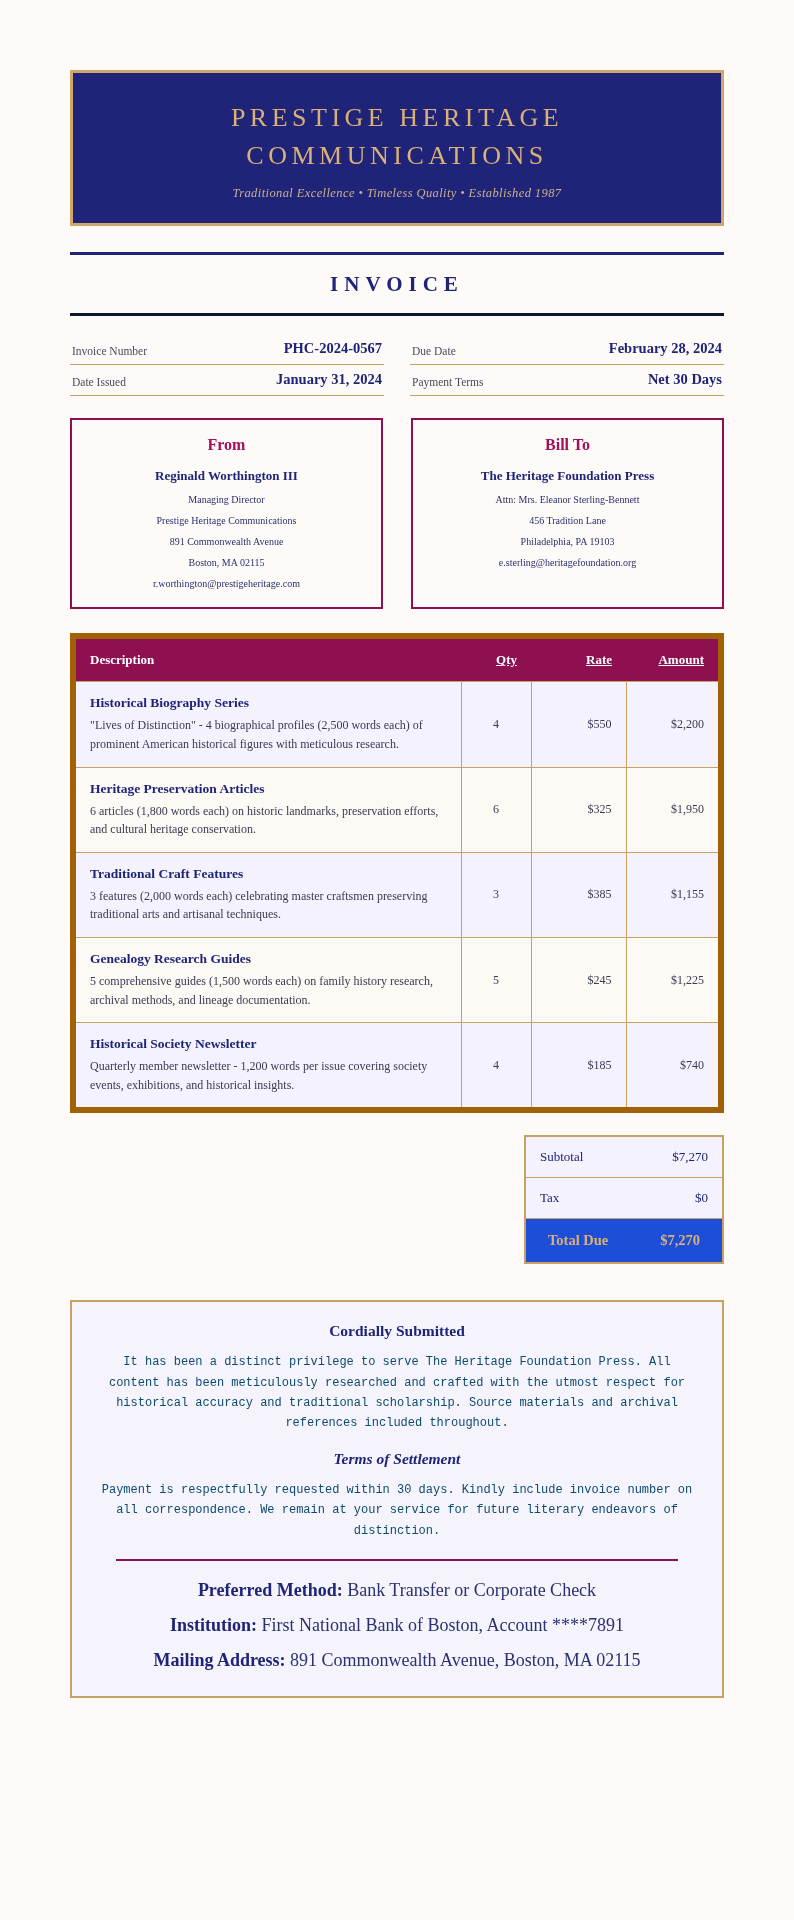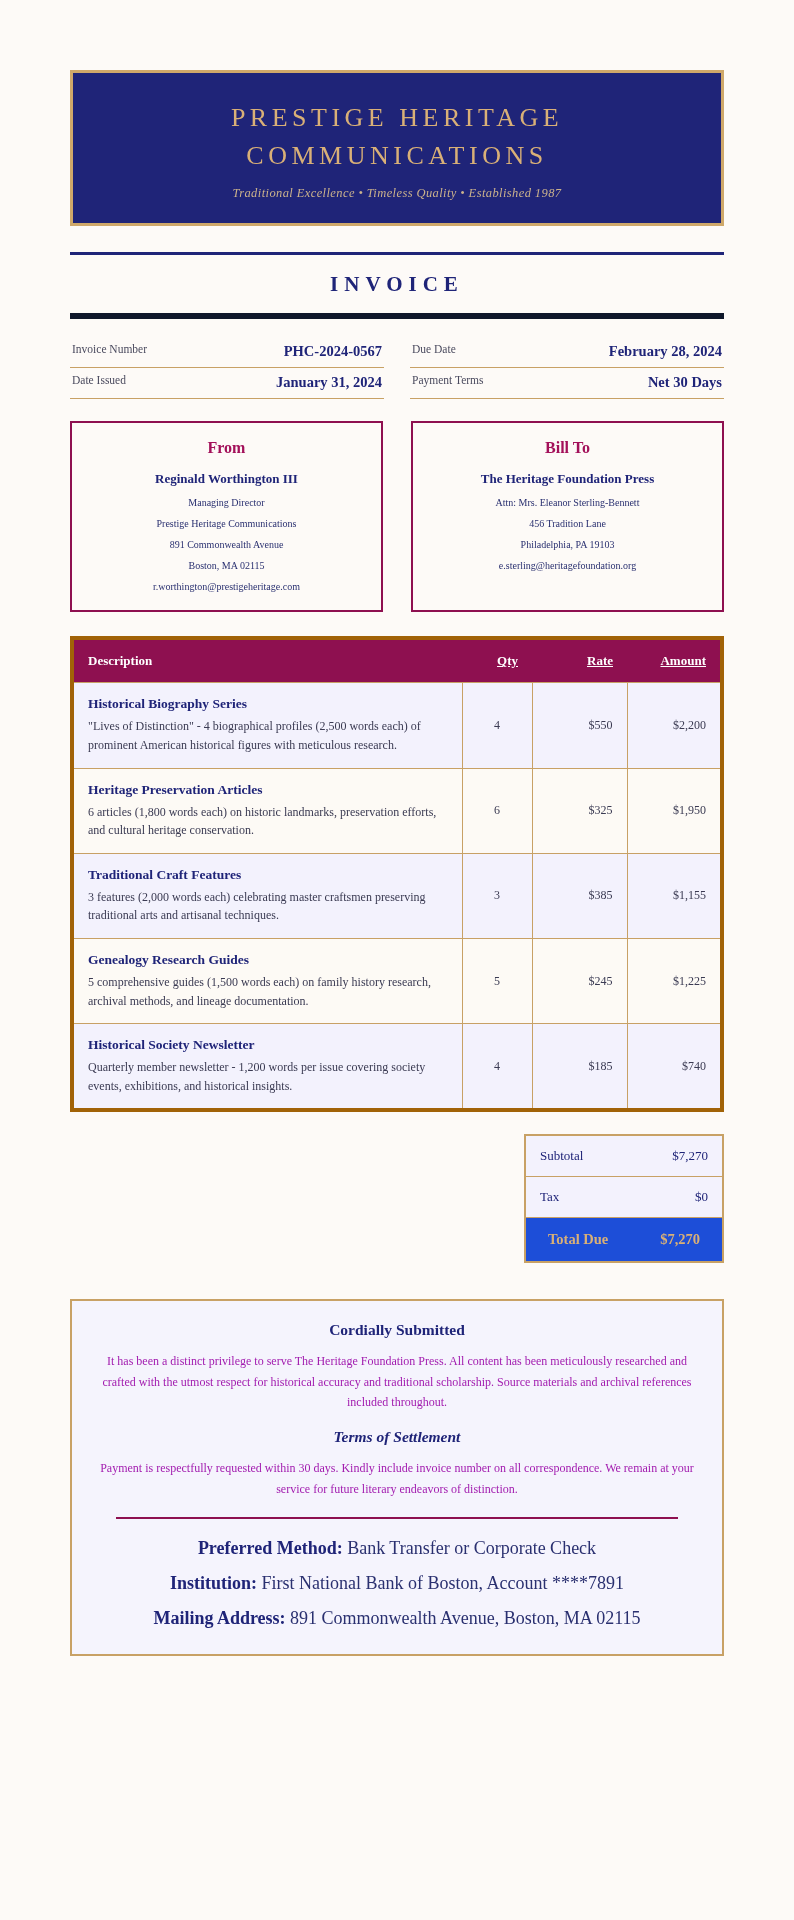--- a/index.html
+++ b/index.html
@@ -36,41 +36,41 @@
     font-size: 12.5px;
     font-style: italic;
     letter-spacing: 0.4px;
     margin-top: 12px;
   }
 
   
   .invoice-title-wrap {
     margin-top: 26px;
     border-top: 3px solid #1f2478;
-    border-bottom: 6px solid #0f172a;
+    border-bottom: 3px solid #0f172a;
     padding: 17px 0 16px 0;
     text-align: center;
   }
   .invoice-title {
     color: #1f2478;
     font-size: 21px;
     font-weight: bold;
     letter-spacing: 6px;
   }
 
   
   .meta-grid {
     display: flex;
     gap: 26px;
     margin-top: 18px;
   }
   .meta-col { flex: 1; }
   .meta-row {
     display: flex;
-    align-items: flex-start;
+    align-items: flex-end;
     justify-content: space-between;
     border-bottom: 1px solid #c8a165;
     padding: 6px 2px 7px 2px;
     font-family: Liberation Serif, serif;
   }
   .meta-label {
     font-size: 11.5px;
     color: #4a4a5e;
   }
   .meta-value {
@@ -110,21 +110,21 @@
     color: #2a3070;
     margin-bottom: 10px;
   }
   .party-line:last-child { margin-bottom: 0; }
 
   
   .items {
     width: 100%;
     border-collapse: collapse;
     margin-top: 24px;
-    border: 4px solid #a16207;
+    border: 6px solid #a16207;
   }
   .items thead th {
     background: #8e1050;
     color: #ffffff;
     font-size: 13px;
     font-weight: bold;
     padding: 13px 14px;
     text-align: left;
   }
   .items thead th.num { text-align: right; text-decoration: underline; }
@@ -204,22 +204,23 @@
   .notes-heading {
     color: #1f2478;
     font-size: 15.5px;
     font-weight: bold;
     margin-bottom: 12px;
   }
   .notes-heading.second { margin-top: 16px; font-style: italic; }
   .notes-body {
     font-size: 12px;
     line-height: 1.7;
-    color: #a21caf;
+    color: #0c4a6e;
     padding: 0 6px;
+    font-family: Liberation Mono, monospace;
   }
   .notes-divider {
     border: none;
     border-top: 2px solid #8e1050;
     margin: 18px 22px 16px 22px;
   }
   .pay-line {
     font-size: 18px;
     color: #2a3070;
     margin-bottom: 8px;

